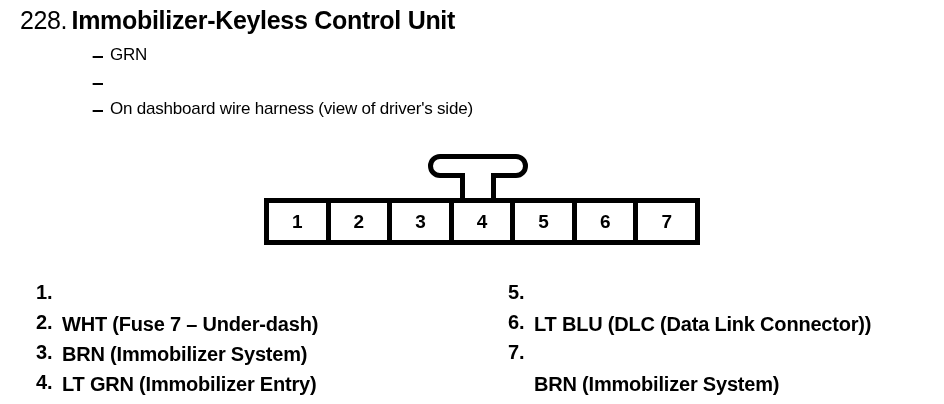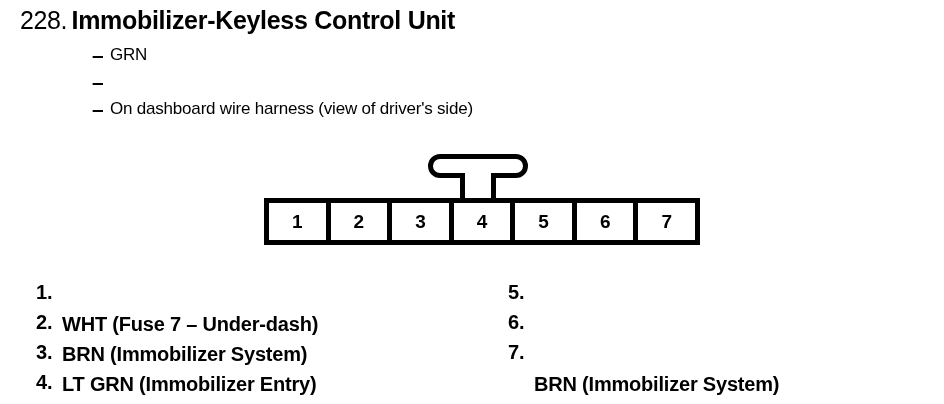--- a/index.html
+++ b/index.html
@@ -267,20 +267,21 @@
     <div class="legend-row">
       <span class="legend-index">4.</span>
     </div>
 
   </div>
 
   <div id="legend-column-right" class="legend-column">
 
     <div class="legend-row">
       <span class="legend-index">5.</span>
+      <span class="legend-label">LT BLU (DLC (Data Link Connector))</span>
     </div>
 
     <div class="legend-row">
       <span class="legend-index">6.</span>
     </div>
 
     <div class="legend-row">
       <span class="legend-index">7.</span>
       <span class="legend-label">BRN (Immobilizer System)</span>
     </div>

